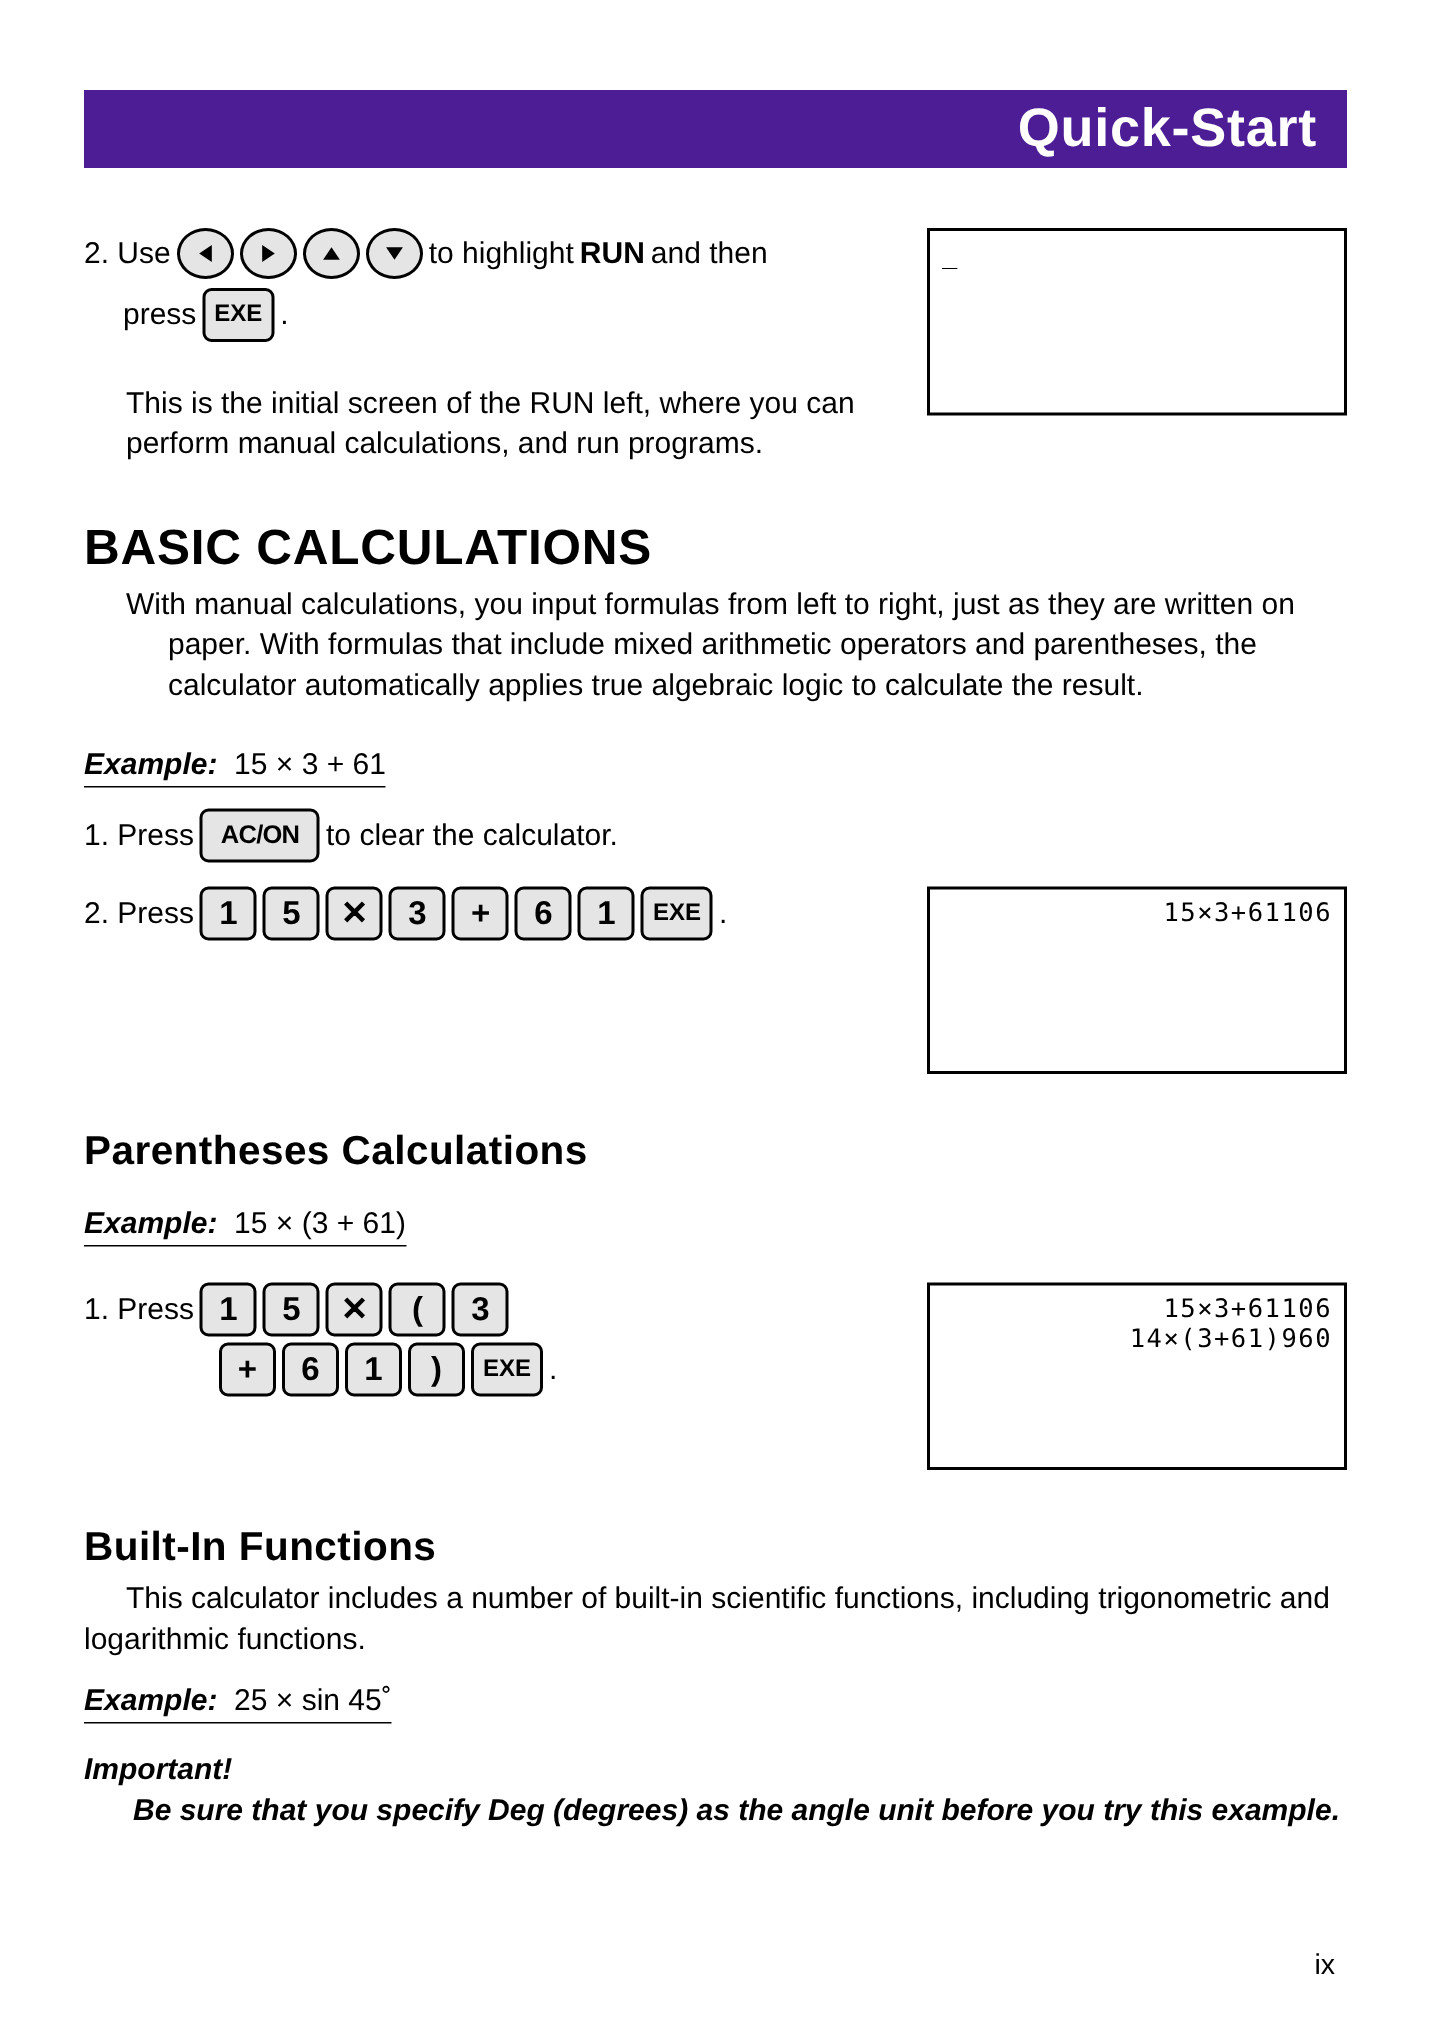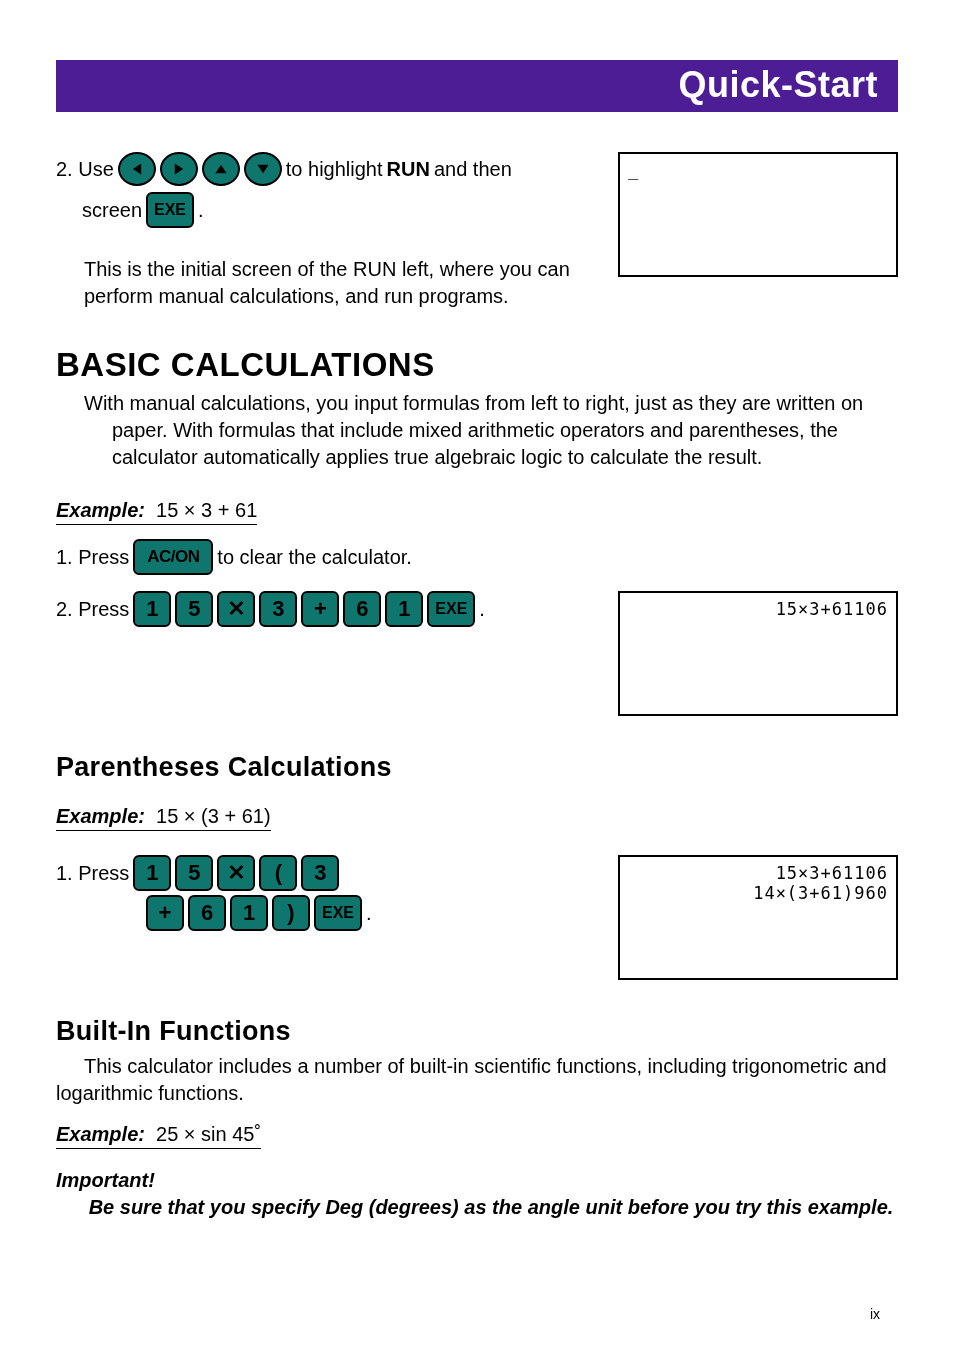--- a/index.html
+++ b/index.html
@@ -64,21 +64,21 @@
     border-bottom: 1px solid #000;
     padding-bottom: 2px;
   }
   .example-label .italic { font-style: italic; font-weight: bold; }
   .key-oval, .key-rect, .key-rect-wide {
     display: inline-flex;
     align-items: center;
     justify-content: center;
     border: 2.5px solid #000;
     font-weight: bold;
-    background: #0f766e;
+    background: #e5e5e5;
     vertical-align: middle;
   }
   .key-oval {
     width: 38px; height: 34px;
     border-radius: 50%;
   }
   .key-oval svg { width: 14px; height: 14px; }
   .key-rect {
     width: 38px; height: 36px;
     border-radius: 6px;
@@ -92,21 +92,21 @@
     border-radius: 6px;
     font-size: 17px;
     font-family: Arial, sans-serif;
     font-weight: 900;
     letter-spacing: -0.5px;
   }
   .row-calc { display: flex; justify-content: space-between; align-items: flex-start; margin-top: 10px; }
   .important-block { margin-top: 6px; }
   .important-block .label { font-style: italic; font-weight: bold; font-size: 20px; }
   .important-block .text { font-style: italic; font-weight: bold; font-size: 20px; margin-left: 28px; margin-top: 4px; text-align: center; }
-  .page-num { position: absolute; bottom: 30px; right: 74px; font-size: 14px; }
+  .page-num { position: absolute; bottom: 30px; right: 64px; font-size: 19px; }
 </style>
 </head>
 <body>
 
 
 
 <div class="banner">Quick-Start</div>
 
 <div class="row-top">
   <div class="leftcol">
@@ -130,21 +130,21 @@
       <span class="key-oval">
           <svg viewBox="0 0 10 10">
             <polygon points="1,2 5,8 9,2" fill="#000"></polygon>
           </svg>
         </span>
       <span>to highlight</span>
       <span style="font-weight:bold">RUN</span>
       <span>and then</span>
     </div>
     <div class="step" style="margin-top:6px;">
-      <span style="margin-left:26px;">screen</span>
+      <span style="margin-left:26px;">press</span>
       <span class="key-rect small-text" style="width:48px;">EXE</span>
       <span>.</span>
     </div>
     <p class="para step-indent" style="margin-top:28px;">This is the initial screen of the RUN left, where you can perform manual calculations, and run programs.</p>
   </div>
   <div class="screen">
     <span>_</span>
   </div>
 </div>
 

